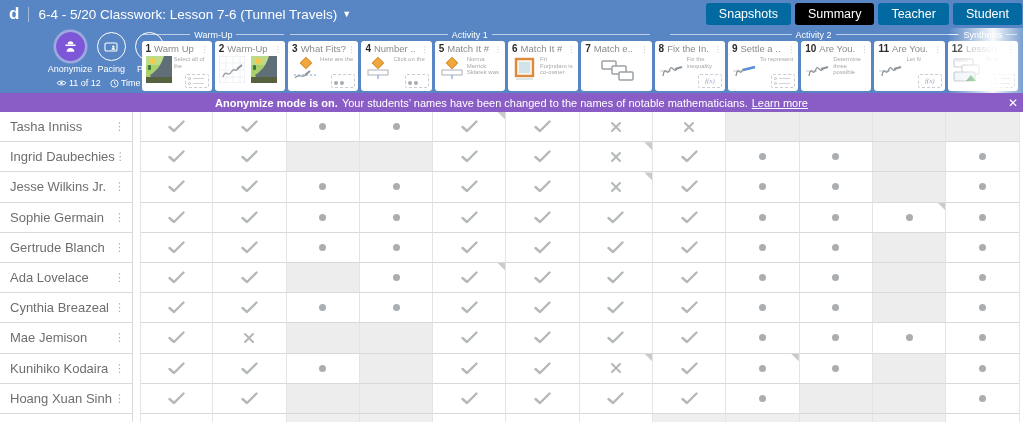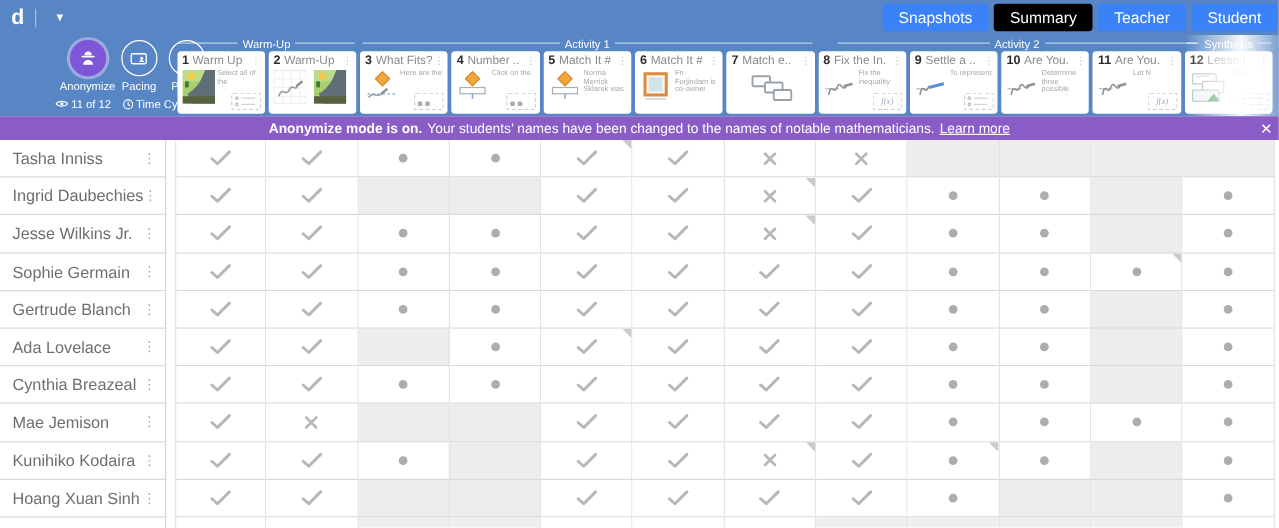--- a/index.html
+++ b/index.html
@@ -5,32 +5,32 @@
   * { margin:0; padding:0; box-sizing:border-box; }
   html,body { width:1023px; height:422px; overflow:hidden; font-family:"Liberation Sans", sans-serif; background:#fff; }
 
   
   .topbar { position:absolute; left:0; top:0; width:1023px; height:28px; background:#5886c4; display:flex; align-items:center; padding-left:9px; }
   .logo { color:#fff; font-weight:bold; font-size:17px; line-height:1; margin-top:-2px; }
   .logo-sep { width:1px; height:15px; background:rgba(255,255,255,.45); margin:0 9px; }
   .title { color:#fff; font-size:13.5px; white-space:nowrap; }
   .title-caret { color:#fff; font-size:9px; margin-left:5px; }
   .tabs { margin-left:auto; display:flex; gap:4px; padding-right:1px; }
-  .tab { background:#3b82f6; color:#fff; font-size:12.5px; padding:4px 13px; border-radius:3px; white-space:nowrap; cursor:default; }
+  .tab { background:#0369a1; color:#fff; font-size:12.5px; padding:4px 13px; border-radius:3px; white-space:nowrap; cursor:default; }
   .tab.active { background:#000000; }
 
   
   .strip { position:absolute; left:0; top:28px; width:1023px; height:65px; background:#5886c4; }
   .toolbar { position:absolute; left:0; top:0; width:140px; height:65px; color:#fff;margin-left:39px; }
   .tb-circles { position:absolute; top:4px; left:0; width:140px; display:flex; justify-content:space-between; padding:0 10px 0 9px; }
   .tb-group { display:flex; flex-direction:column; align-items:center; width:44px; }
   .circle { width:29px; height:29px; border-radius:50%; border:1.5px solid #fff; display:flex; align-items:center; justify-content:center; }
   .circle.filled { background:#7d57d8; border-color:#7d57d8; box-shadow:0 0 0 2.5px rgba(215,200,245,.55); }
   .tb-label { font-size:9px; margin-top:3px; white-space:nowrap; }
-  .tb-stats { position:absolute; left:0; top:50px; width:140px; display:flex; align-items:center; font-size:9px; white-space:nowrap; }
+  .tb-stats { position:absolute; left:12px; top:50px; width:140px; display:flex; align-items:center; font-size:9px; white-space:nowrap; }
   .tb-stat { display:flex; align-items:center; gap:2px; }
   .tb-stat.first { margin-left:5px; }
   .tb-stat.second { margin-left:9px; }
   .stat-caret { font-size:7px; margin-left:1px; }
 
   .sections { position:absolute; top:1px; left:0; height:11px; }
   .section-label { position:absolute; top:0; height:11px; display:flex; align-items:center; color:#fff; font-size:9px; white-space:nowrap; }
   .section-label::before, .section-label::after { content:""; flex:1; height:1px; background:rgba(255,255,255,.6); }
   .section-label::before { margin-right:4px; margin-left:3px; }
   .section-label::after { margin-left:4px; margin-right:3px; }
@@ -79,20 +79,21 @@
   .partial .name-cell, .partial .cell { border-bottom:none; }
   .partial { height:8px; }
   .cell.pgray { background:#efefef; }
 </style>
 </head>
 <body>
 
 <div class="topbar">
   <span class="logo">d</span>
   <span class="logo-sep"></span>
+  <span class="title">6-4 - 5/20 Classwork: Lesson 7-6 (Tunnel Travels)</span>
   <span class="title-caret">▼</span>
   <div class="tabs">
       <div class="tab">Snapshots</div>
       <div class="tab active">Summary</div>
       <div class="tab">Teacher</div>
       <div class="tab">Student</div>
     </div>
 </div>
 
 <div class="strip">

